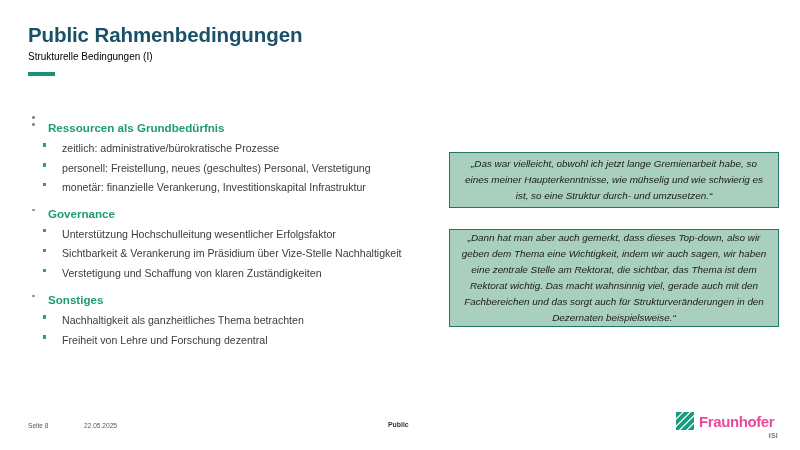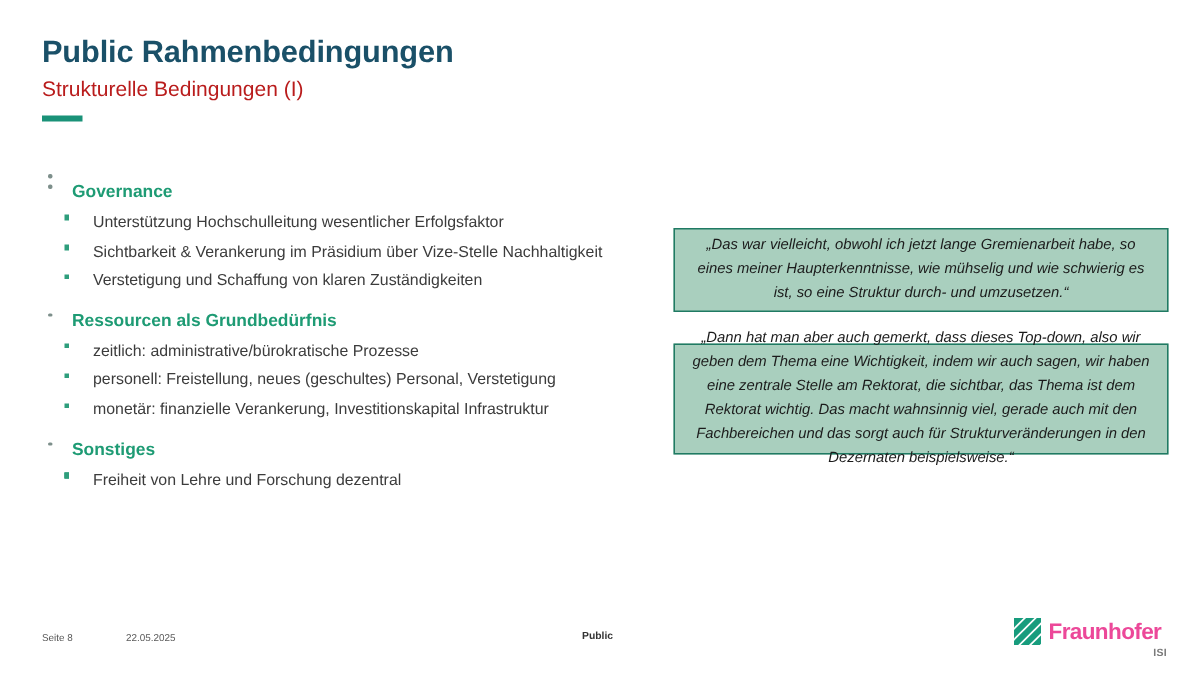--- a/index.html
+++ b/index.html
@@ -27,23 +27,23 @@
   }
   #page-title {
     font-size: 20.5px;
     font-weight: bold;
     color: #1a5068;
     letter-spacing: -0.1px;
     line-height: 1.12;
     white-space: nowrap;
   }
   #page-subtitle {
-    font-size: 14px;
+    font-size: 10px;
     font-weight: normal;
-    color: #b91c1c;
+    color: #000000;
     line-height: 1.2;
     margin-top: 4px;
     white-space: nowrap;
   }
   #title-accent-bar {
     margin-top: 9px;
     width: 27px;
     height: 4px;
     background: #1a9278;
   }
@@ -125,21 +125,21 @@
   #quote-box-1 {
     left: 449px;
     top: 152px;
     width: 330px;
     height: 56px;
   }
   #quote-box-2 {
     left: 449px;
     top: 229px;
     width: 330px;
-    height: 74px;
+    height: 98px;
   }
   .quote-text {
     font-family: "Liberation Sans", sans-serif;
     font-style: italic;
     font-size: 9.9px;
     line-height: 1.62;
     color: #1b1b1b;
     text-align: center;
   }
 
@@ -211,40 +211,40 @@
     <div id="page-title">Public Rahmenbedingungen</div>
     <div id="page-subtitle">Strukturelle Bedingungen (I)</div>
     <div id="title-accent-bar"></div>
   </div>
 
   <div id="bullet-list">
       <div class="group">
         <div class="l1"><span class="dot"></span></div>
       </div>
       <div class="group gap-before">
+        <div class="l1"><span class="dot"></span><span class="l1-text"><span class="l1-head">Ressourcen als Grundbedürfnis</span></span></div>
+        <div class="l2-wrap">
+          <div class="l2"><span class="sq"></span><span class="l2-text">zeitlich: administrative/bürokratische Prozesse</span></div>
+          <div class="l2"><span class="sq"></span><span class="l2-text">personell: Freistellung, neues (geschultes) Personal, Verstetigung</span></div>
+          <div class="l2"><span class="sq"></span><span class="l2-text">monetär: finanzielle Verankerung, Investitionskapital Infrastruktur</span></div>
+        </div>
+      </div>
+      <div class="group gap-before">
         <div class="l1"><span class="dot"></span><span class="l1-text"><span class="l1-head">Governance</span></span></div>
         <div class="l2-wrap">
           <div class="l2"><span class="sq"></span><span class="l2-text">Unterstützung Hochschulleitung wesentlicher Erfolgsfaktor</span></div>
           <div class="l2"><span class="sq"></span><span class="l2-text">Sichtbarkeit &amp; Verankerung im Präsidium über Vize-Stelle Nachhaltigkeit</span></div>
           <div class="l2"><span class="sq"></span><span class="l2-text">Verstetigung und Schaffung von klaren Zuständigkeiten</span></div>
         </div>
       </div>
       <div class="group gap-before">
-        <div class="l1"><span class="dot"></span><span class="l1-text"><span class="l1-head">Ressourcen als Grundbedürfnis</span></span></div>
-        <div class="l2-wrap">
-          <div class="l2"><span class="sq"></span><span class="l2-text">zeitlich: administrative/bürokratische Prozesse</span></div>
-          <div class="l2"><span class="sq"></span><span class="l2-text">personell: Freistellung, neues (geschultes) Personal, Verstetigung</span></div>
-          <div class="l2"><span class="sq"></span><span class="l2-text">monetär: finanzielle Verankerung, Investitionskapital Infrastruktur</span></div>
-        </div>
-      </div>
-      <div class="group gap-before">
         <div class="l1"><span class="dot"></span><span class="l1-text"><span class="l1-head">Sonstiges</span></span></div>
         <div class="l2-wrap">
           <div class="l2"><span class="sq"></span></div>
-          <div class="l2"><span class="sq"></span></div>
+          <div class="l2"><span class="sq"></span><span class="l2-text">Nachhaltigkeit als ganzheitliches Thema betrachten</span></div>
           <div class="l2"><span class="sq"></span><span class="l2-text">Freiheit von Lehre und Forschung dezentral</span></div>
         </div>
       </div>
     </div>
 
   <div class="quote-box" id="quote-box-1">
     <div class="quote-text">„Das war vielleicht, obwohl ich jetzt lange Gremienarbeit habe, so eines meiner Haupterkenntnisse, wie mühselig und wie schwierig es ist, so eine Struktur durch- und umzusetzen.“</div>
   </div>
 
   <div class="quote-box" id="quote-box-2">

